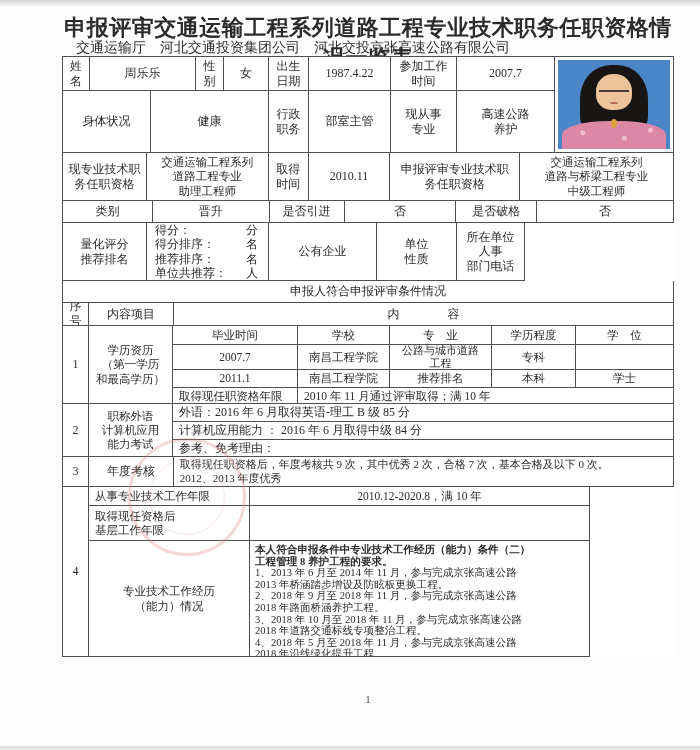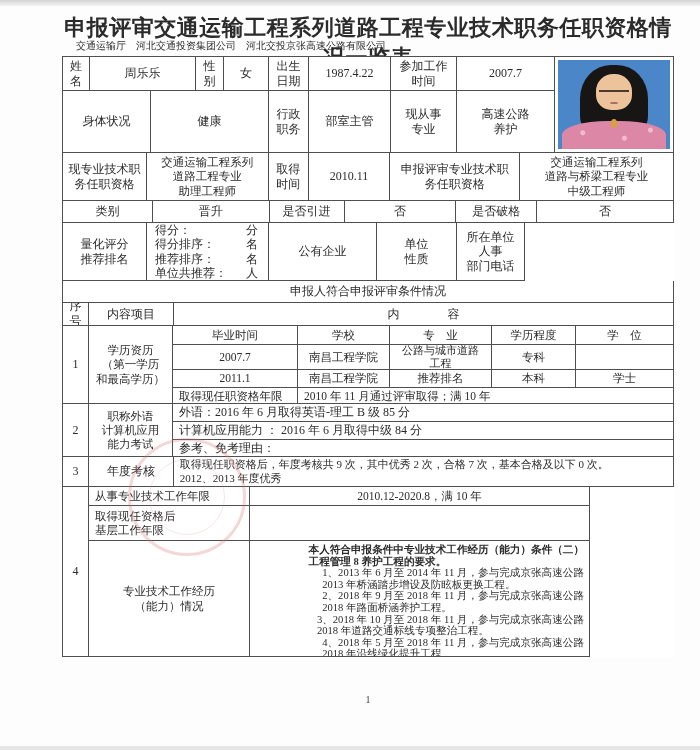--- a/index.html
+++ b/index.html
@@ -9,21 +9,21 @@
     font-family:"Liberation Serif","DejaVu Serif",serif;
     color:#2b2b2b;
   }
   .scan-top { position:absolute; top:0; left:0; width:700px; height:6px;
     background:linear-gradient(#c9c9c9,#f3f3f3); opacity:.8; }
   .scan-bottom { position:absolute; bottom:0; left:0; width:700px; height:4px;
     background:#dcdcdc; opacity:.7; }
 
   .doc-title { position:absolute; top:13px; left:62px; width:612px;
     text-align:center; font-size:22px; font-weight:bold; letter-spacing:.5px; }
-  .doc-subtitle { position:absolute; top:39px; left:76px; font-size:10px; }
+  .doc-subtitle { position:absolute; top:39px; left:76px; font-size:14px; }
 
   .sheet { position:absolute; top:56px; left:62px; width:612px;
     border-top:1px solid #4f4f4f; border-left:1px solid #4f4f4f;
     background:#fff; }
   .row { display:flex; }
   .cell {
     border-right:1px solid #4f4f4f; border-bottom:1px solid #4f4f4f;
     display:flex; align-items:center; justify-content:center;
     text-align:center; white-space:pre-line;
     font-size:12px; line-height:1.22; padding:1px 3px;
@@ -32,21 +32,21 @@
   .left { justify-content:flex-start; text-align:left; padding-left:6px; }
   .col { display:flex; flex-direction:column; }
   .fs115 { font-size:11.5px; }
   .fs11 { font-size:11px; }
   .bold { font-weight:bold; }
 
   .score-cell { flex-direction:column; justify-content:center; align-items:stretch;
     padding:2px 10px 2px 8px; }
   .score-line { display:flex; justify-content:space-between; line-height:1.18; }
 
-  .exp-content { flex-direction:column; align-items:flex-end; justify-content:flex-start;
+  .exp-content { flex-direction:column; align-items:flex-start; justify-content:flex-start;
     font-size:10.6px; line-height:11.6px; padding:3px 5px; text-align:left; }
 
   
   .photo-cell { padding:3px; }
   .photo { position:relative; width:100%; height:100%; background:#4a86c8; overflow:hidden; }
   .p-hair { position:absolute; top:6%; left:20%; width:60%; height:82%;
     background:#181614; border-radius:46% 46% 30% 30%; }
   .p-face { position:absolute; top:16%; left:34%; width:32%; height:40%;
     background:#ecc39b; border-radius:48% 48% 42% 42%; }
   .p-glasses { position:absolute; top:34%; left:37%; width:26%; height:9%;

